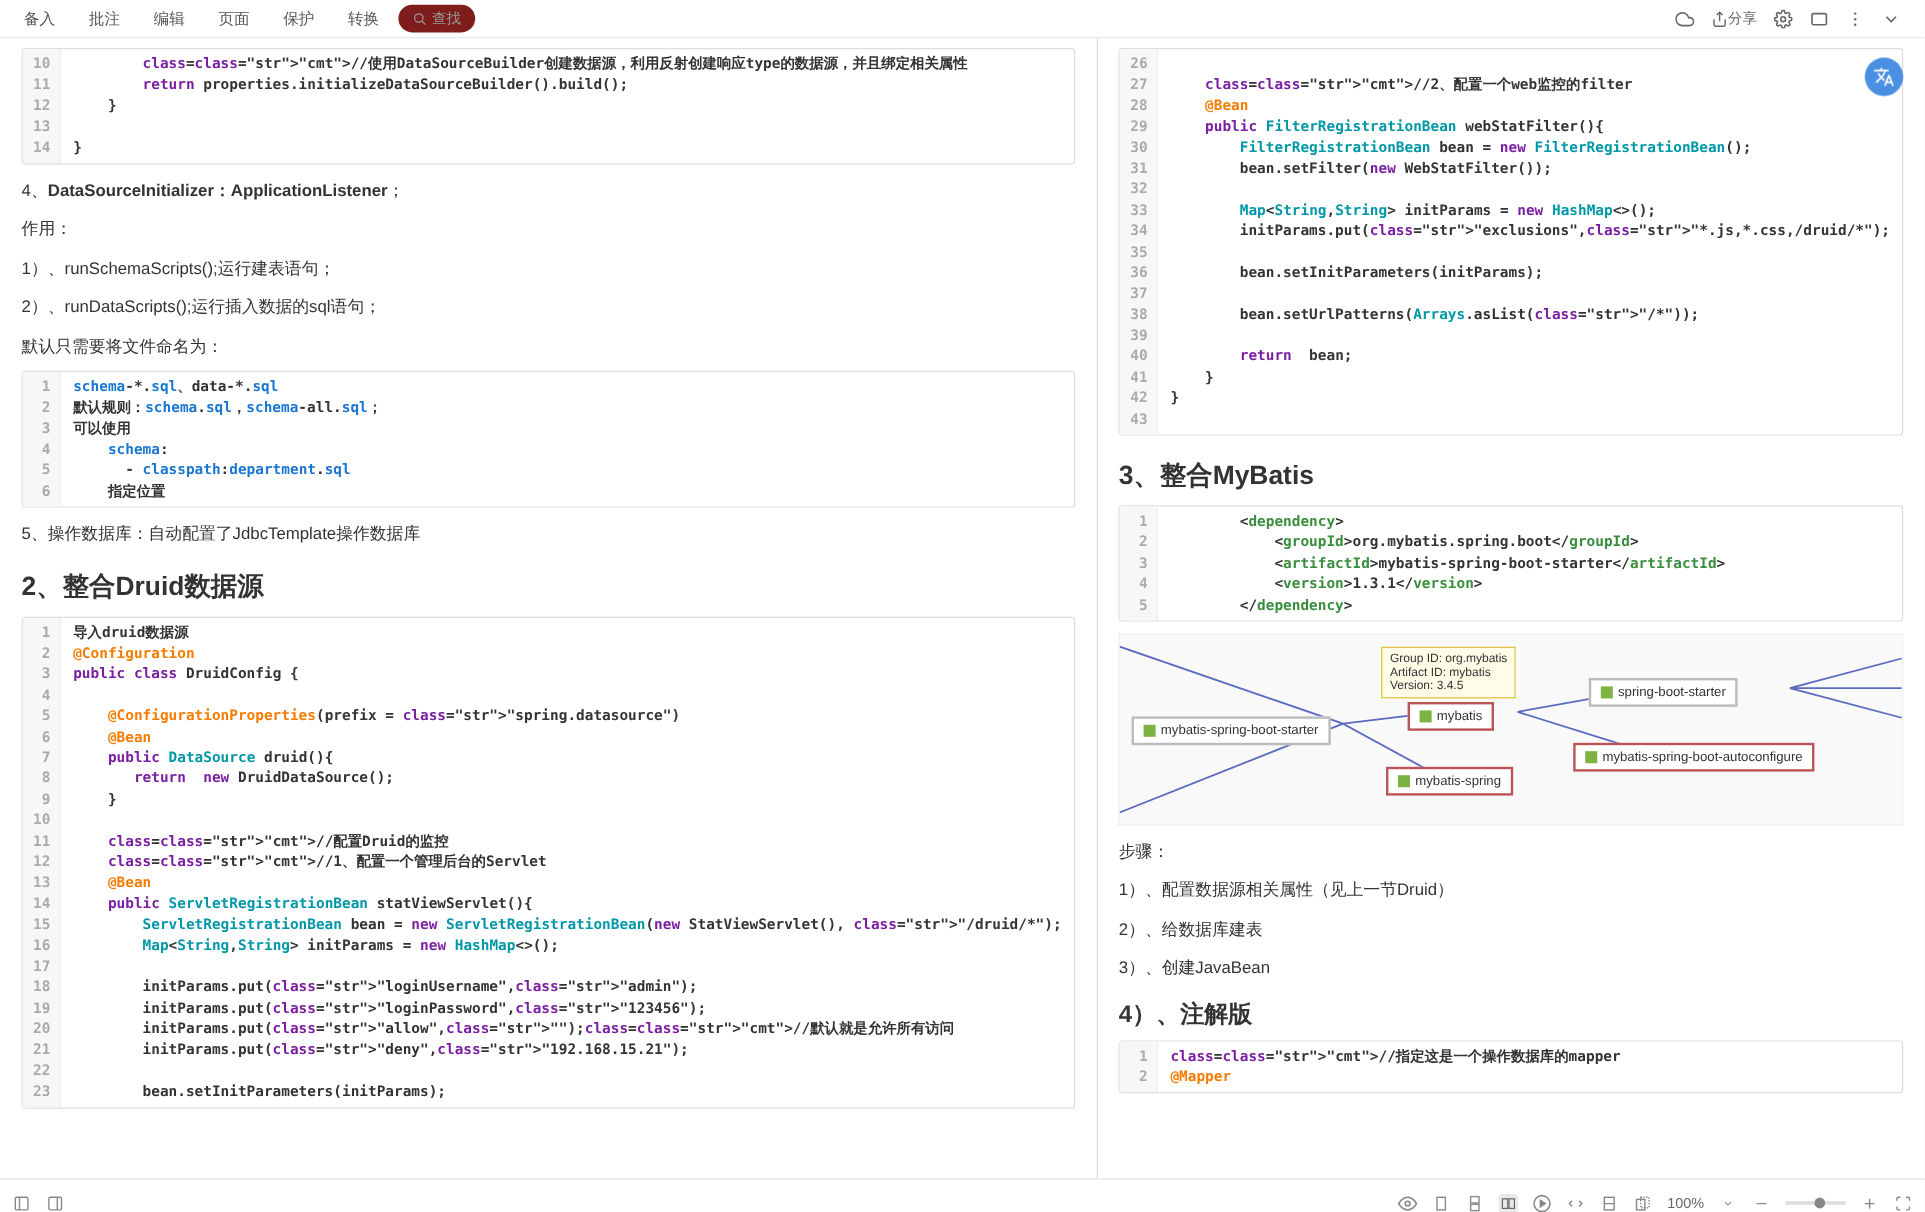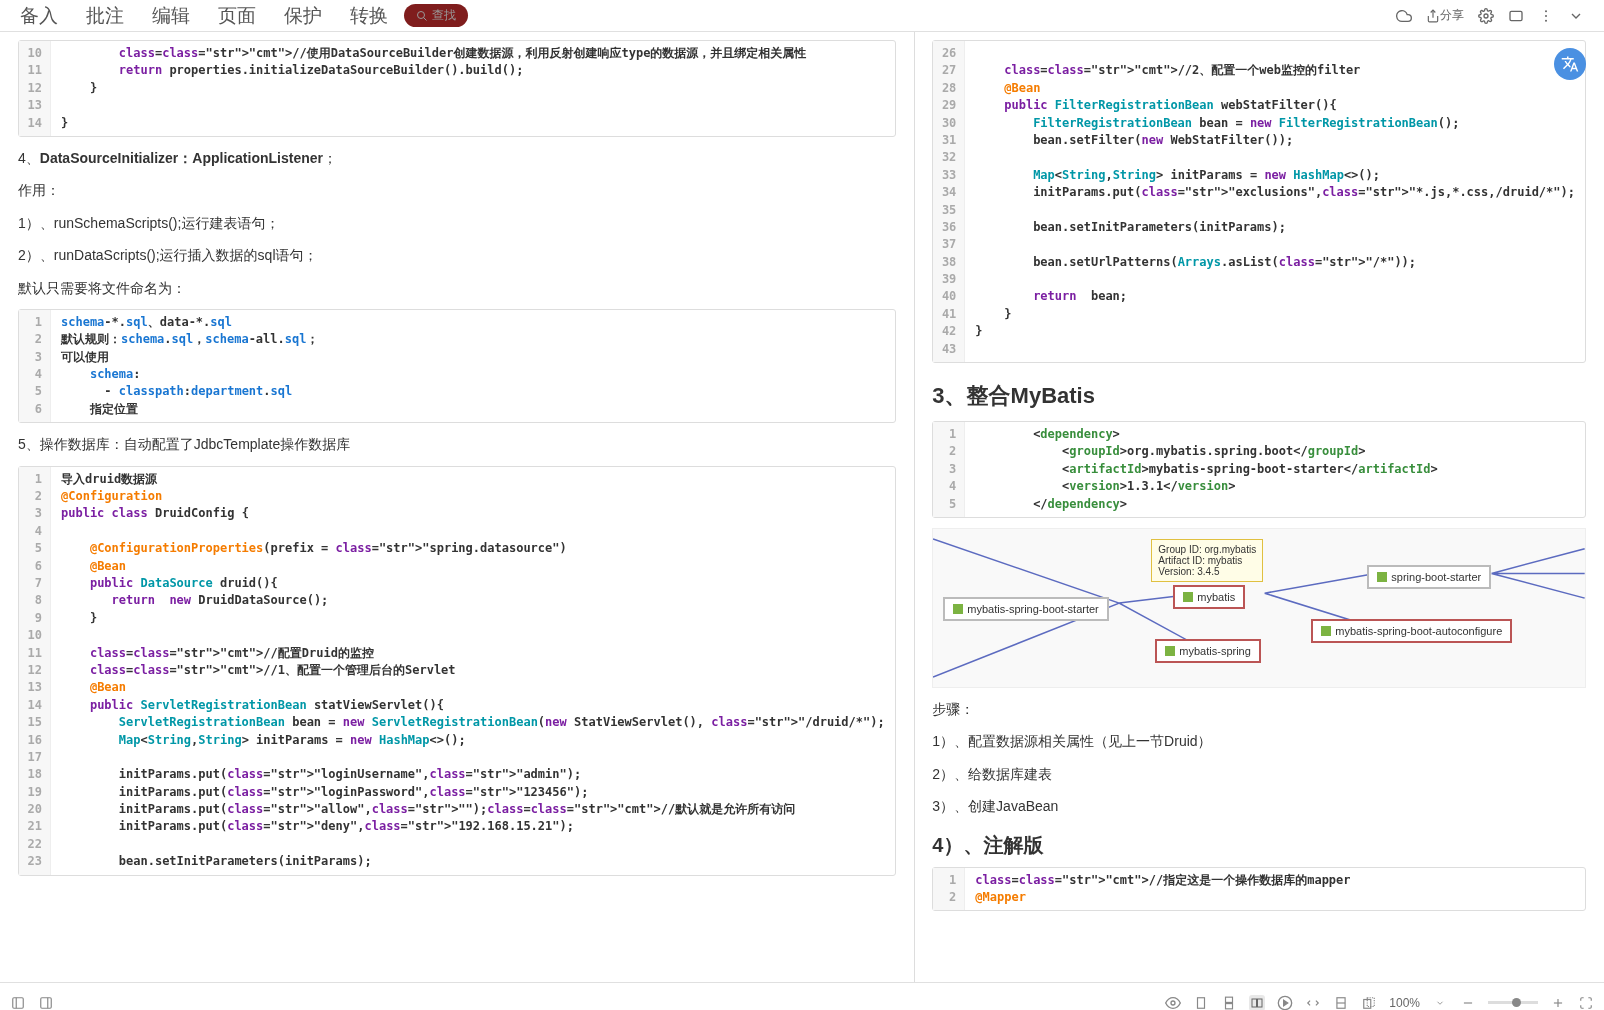--- a/index.html
+++ b/index.html
@@ -1,19 +1,19 @@
 <!DOCTYPE html>
 <html><head>
 <meta charset="utf-8">
 <style>
 * { box-sizing: border-box; margin: 0; padding: 0; }
 body { font-family: -apple-system, "Segoe UI", "Microsoft YaHei", sans-serif; background: #f5f5f5; color: #333; overflow: hidden; }
 .topbar { height: 32px; background: #fff; border-bottom: 1px solid #e0e0e0; display: flex; align-items: center; padding: 0 8px; justify-content: space-between; }
 .topbar-left { display: flex; align-items: center; gap: 4px; }
-.menu-item { padding: 4px 12px; font-size: 19px; cursor: pointer; color: #555; }
+.menu-item { padding: 4px 12px; font-size: 13px; cursor: pointer; color: #555; }
 .search-box { display: flex; align-items: center; background: #7f1d1d; border-radius: 14px; padding: 3px 12px; font-size: 12px; color: #999; gap: 4px; }
 .topbar-right { display: flex; align-items: center; gap: 14px; padding-right: 12px; }
 .icon-btn { width: 16px; height: 16px; display: inline-flex; align-items: center; justify-content: center; cursor: pointer; color: #666; }
 .content { height: calc(100vh - 32px - 28px); overflow: auto; background: #fff; display: flex; }
 .page { flex: 1; padding: 0 18px; }
 .divider { width: 1px; background: #ddd; }
 .code-block { border: 1px solid #ddd; border-radius: 3px; margin: 8px 0; display: flex; font-family: Consolas, monospace; font-size: 12px; background: #fff; font-weight: bold; }
 .gutter { background: #f7f7f7; border-right: 1px solid #eee; color: #aaa; text-align: right; padding: 4px 8px; user-select: none; min-width: 32px; }
 .gutter div { line-height: 1.45; }
 .code { padding: 4px 10px; white-space: pre; line-height: 1.45; flex: 1; overflow-x:auto;}
@@ -119,20 +119,21 @@
           <div>1</div>
           <div>2</div>
           <div>3</div>
           <div>4</div>
           <div>5</div>
           <div>6</div>
         </div>
       <div class="code" id="c-l2"><div><span class="blue">schema</span>-*.<span class="blue">sql</span>、data-*.<span class="blue">sql</span></div><div>默认规则：<span class="blue">schema</span>.<span class="blue">sql</span>，<span class="blue">schema</span>-all.<span class="blue">sql</span>；</div><div>可以使用</div><div>    <span class="blue">schema</span>:</div><div>      - <span class="blue">classpath</span>:<span class="blue">department</span>.<span class="blue">sql</span></div><div>    指定位置</div></div>
     </div>
     <p class="doc-text">5、操作数据库：自动配置了JdbcTemplate操作数据库</p>
+    <h2 class="doc-h">2、整合Druid数据源</h2>
     <div class="code-block">
       <div class="gutter" id="g-l3">
           <div>1</div>
           <div>2</div>
           <div>3</div>
           <div>4</div>
           <div>5</div>
           <div>6</div>
           <div>7</div>
           <div>8</div>
@@ -205,21 +206,21 @@
           <span>mybatis-spring-boot-starter</span>
         </div>
       <div class="node" style="left:240px;top:56px">
           <span class="cube"></span>
           <span>mybatis</span>
         </div>
       <div class="node" style="left:222px;top:110px">
           <span class="cube"></span>
           <span>mybatis-spring</span>
         </div>
-      <div class="node plain" style="left:434px;top:36px">
+      <div class="node plain" style="left:391px;top:36px">
           <span class="cube"></span>
           <span>spring-boot-starter</span>
         </div>
       <div class="node" style="left:378px;top:90px">
           <span class="cube"></span>
           <span>mybatis-spring-boot-autoconfigure</span>
         </div>
     </div>
     <p class="doc-text">步骤：</p>
     <p class="doc-text">1）、配置数据源相关属性（见上一节Druid）</p>

